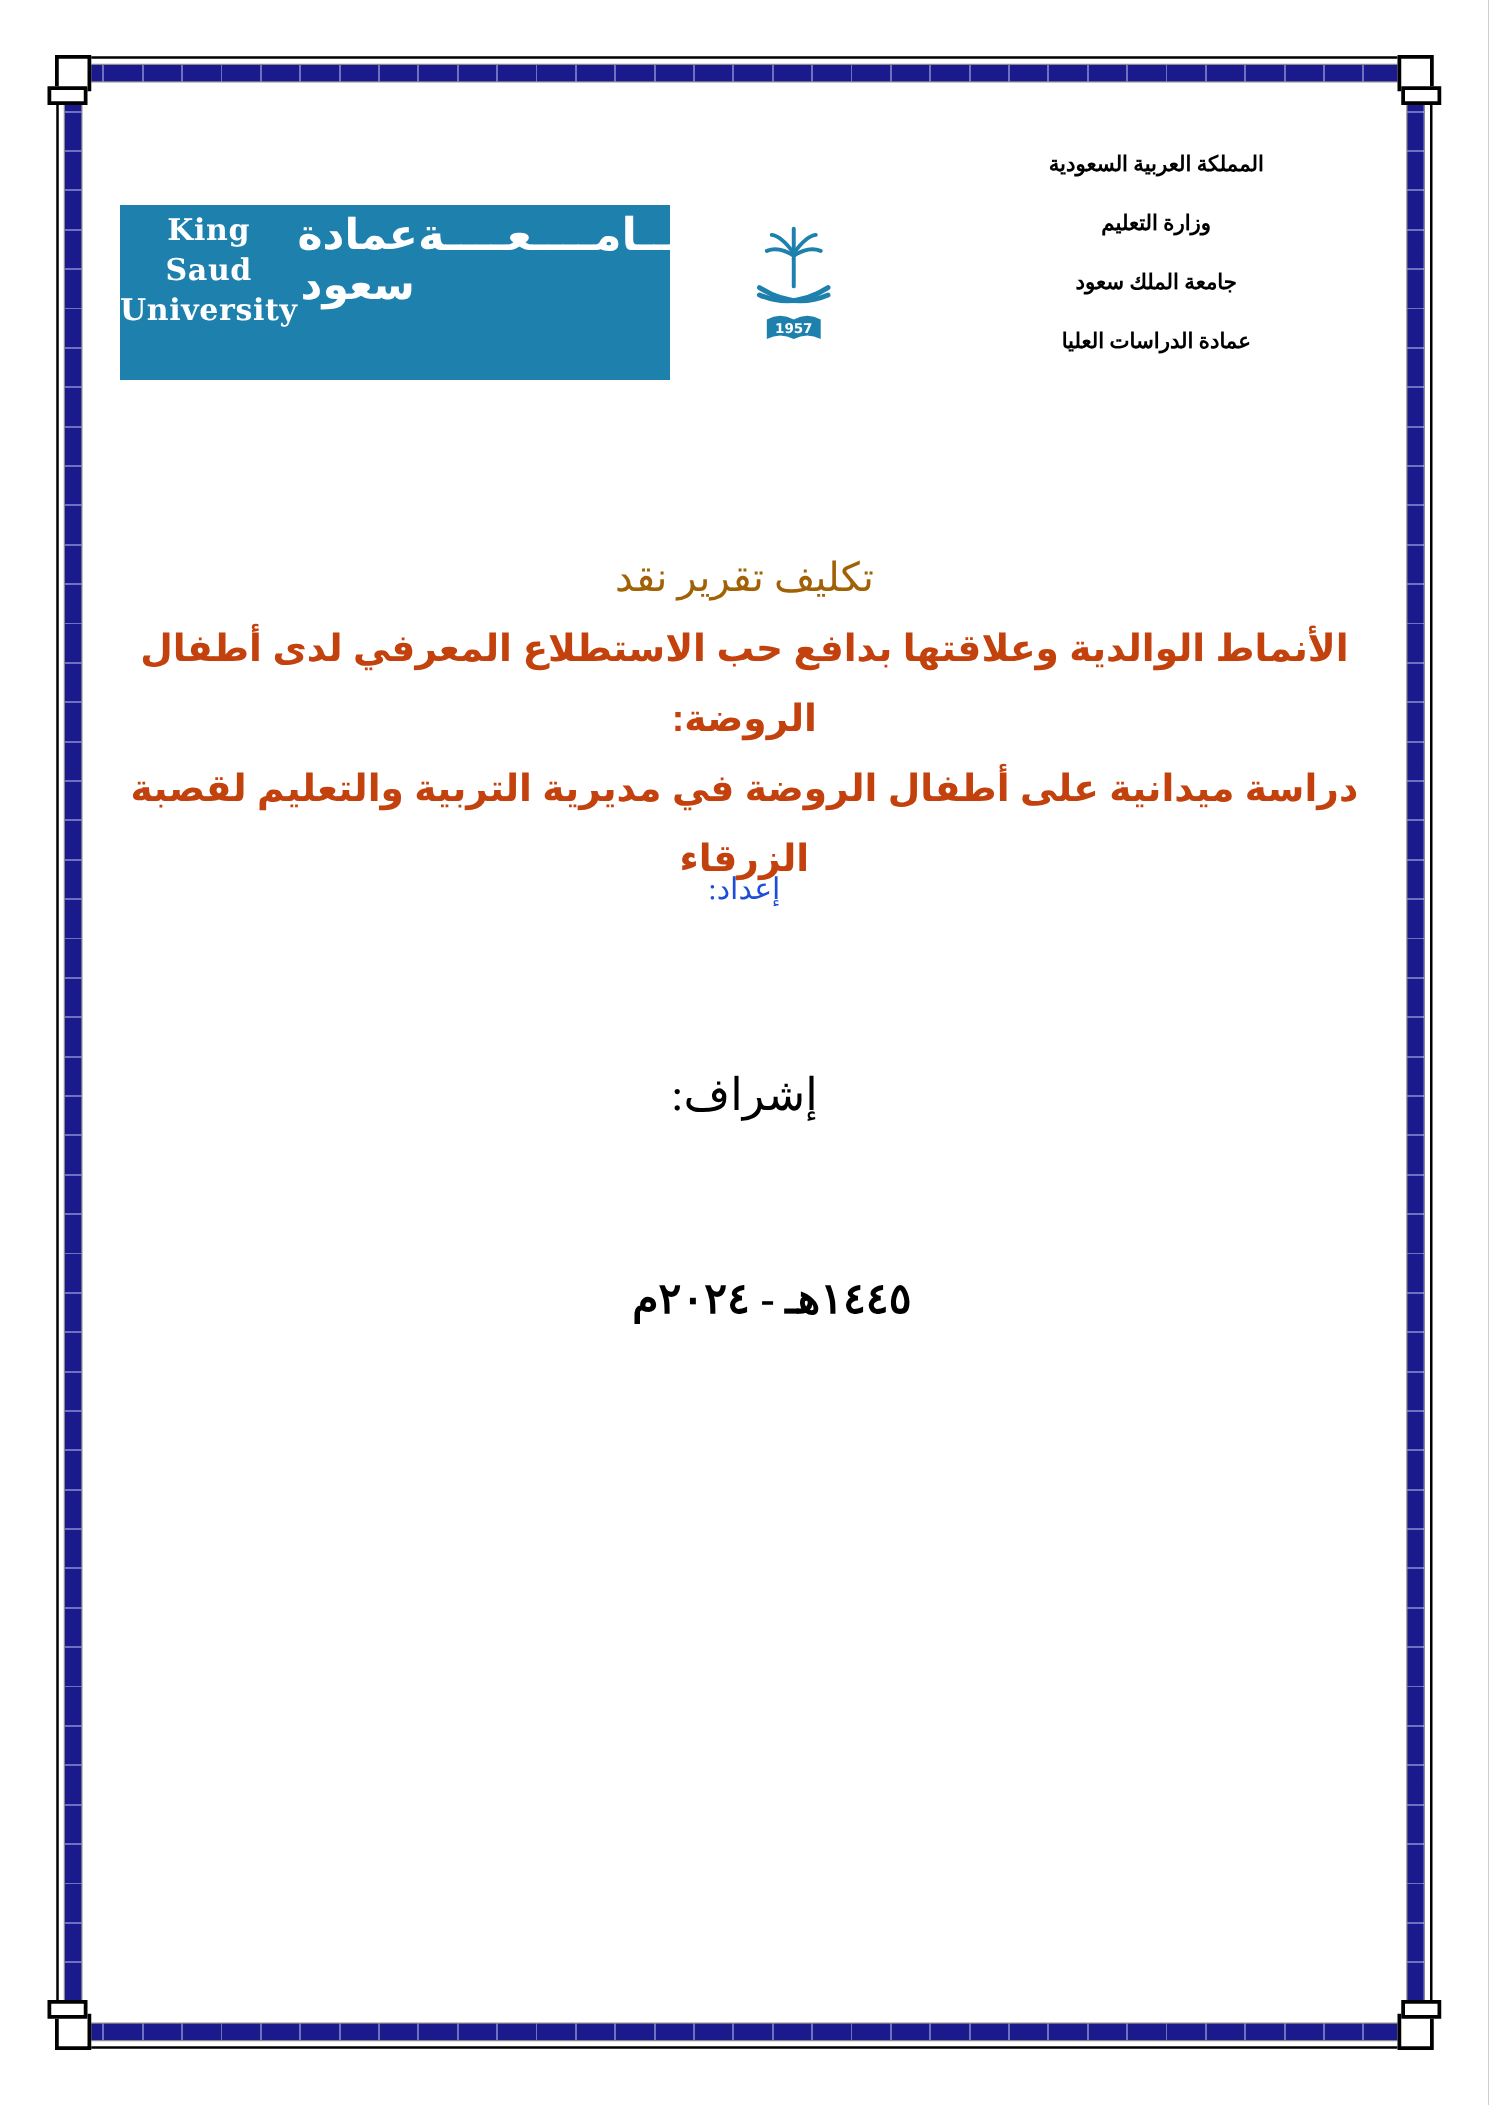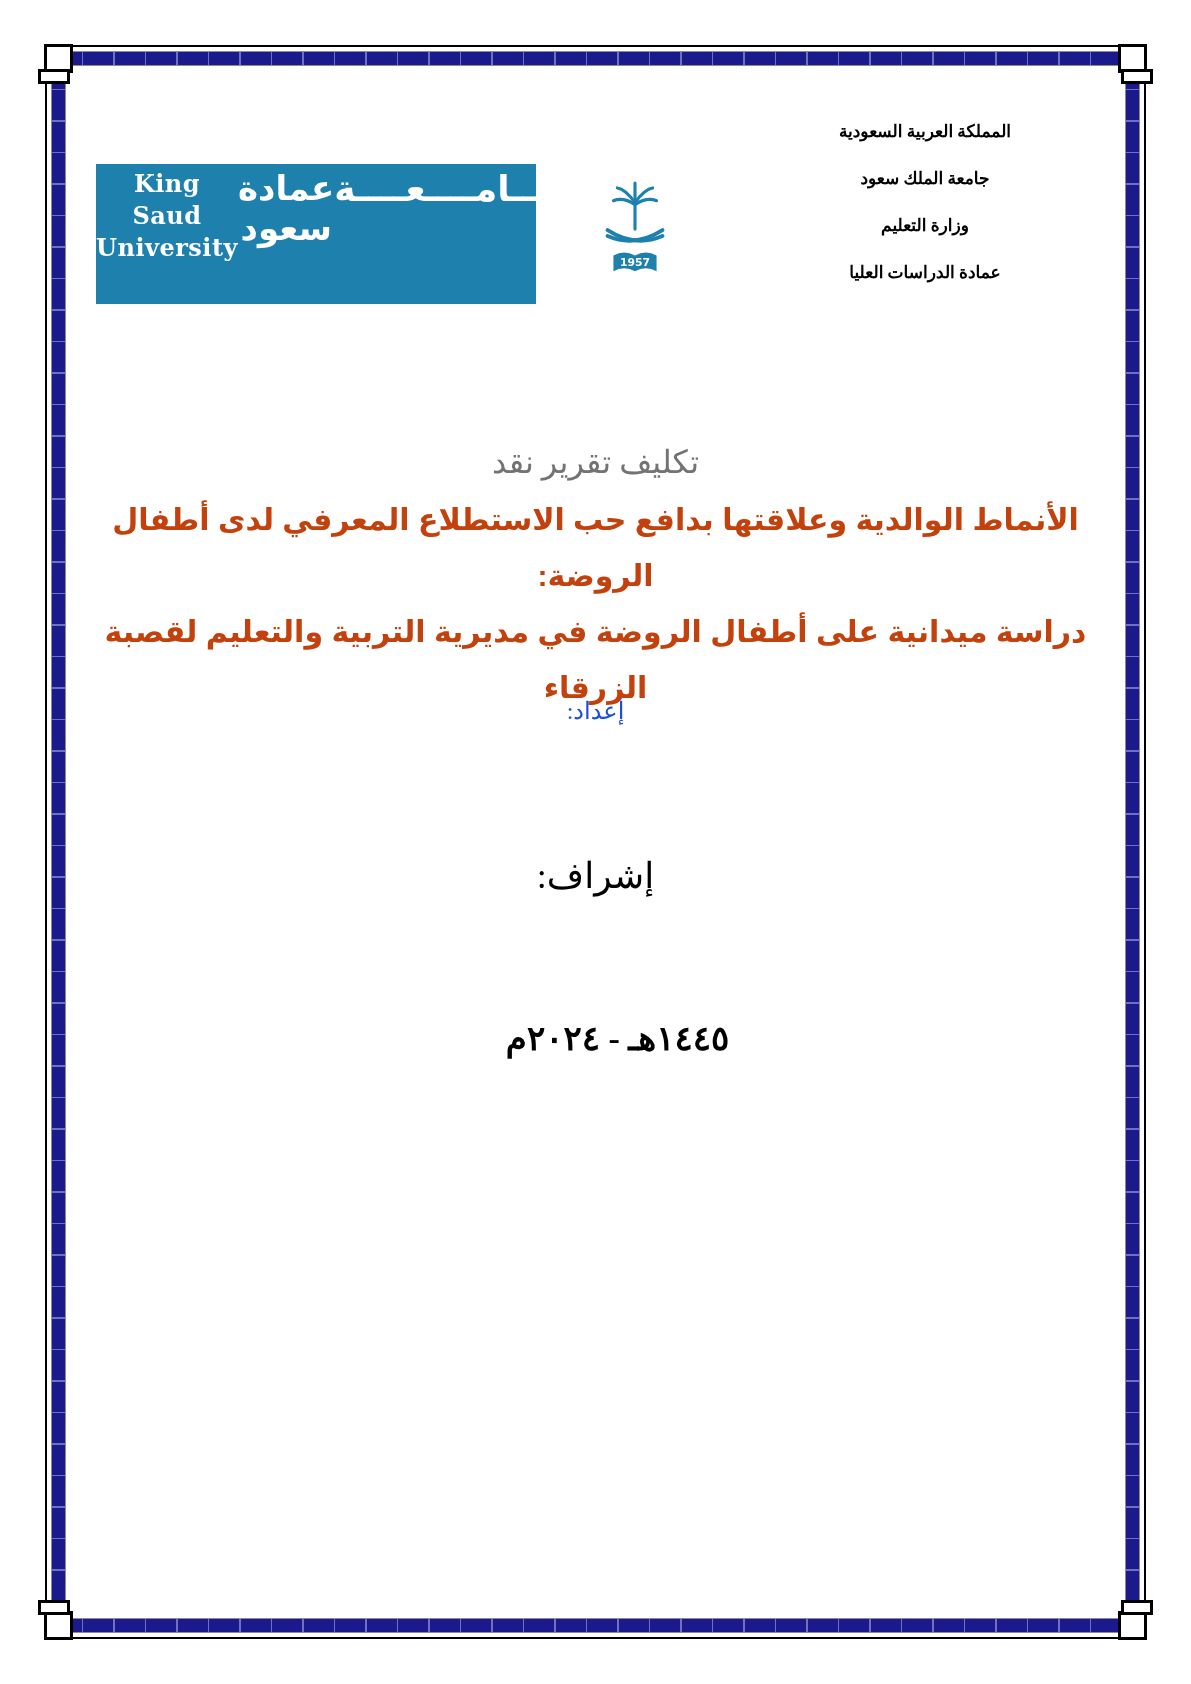--- a/index.html
+++ b/index.html
@@ -60,21 +60,21 @@
   .logo-en{
     font-family:"DejaVu Serif","Liberation Serif",serif;
     font-weight:bold;font-size:24px;line-height:32px;letter-spacing:.5px;direction:ltr;
   }
   .logo-shield{width:124px;display:flex;align-items:center;justify-content:center;}
 
   
   .assignment-title{
     position:absolute;left:100px;right:100px;top:443px;
     text-align:center;direction:rtl;
-    font-size:32px;color:#737373;
+    font-size:32px;color:#a16207;
   }
   .main-title{
     position:absolute;left:70px;right:70px;top:492px;
     text-align:center;direction:rtl;
     font-family:"Liberation Sans","DejaVu Sans",sans-serif;
     font-weight:bold;font-size:30px;line-height:56px;
     color:#c2410c;
   }
 
   .prepared-label{
@@ -101,22 +101,22 @@
   <div class="band band-h band-bottom"></div>
   <div class="band band-v band-left"></div>
   <div class="band band-v band-right"></div>
   <div class="corner tl"></div>
   <div class="corner tr"></div>
   <div class="corner bl"></div>
   <div class="corner br"></div>
 
   <div class="gov-header">
     <div>المملكة العربية السعودية</div>
+    <div>وزارة التعليم</div>
     <div>جامعة الملك سعود</div>
-    <div>وزارة التعليم</div>
     <div>عمادة الدراسات العليا</div>
   </div>
 
   <div class="logo">
     <div class="logo-text">
       <div class="logo-ar1">جــــامــــعــــة</div>
       <div class="logo-ar2">عمادة سعود</div>
       <div class="logo-en">King Saud University</div>
     </div>
     <div class="logo-shield">

